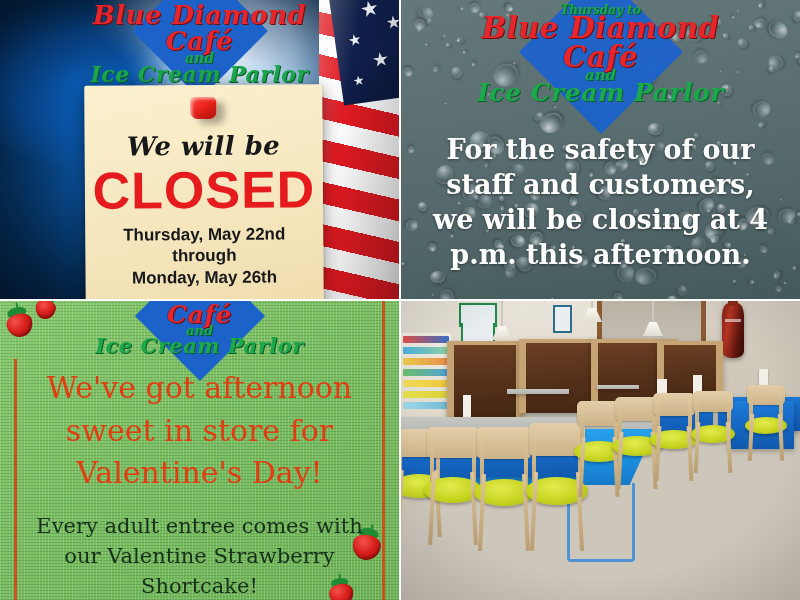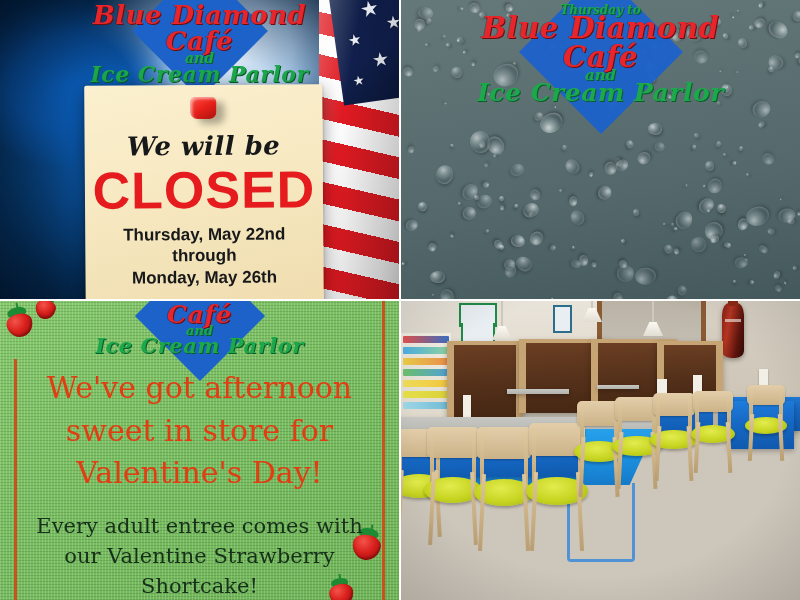--- a/index.html
+++ b/index.html
@@ -415,20 +415,21 @@
       </div>
 
     <div class="logo">
       <div class="dia"></div>
       <div class="row welcome">Thursday to</div>
       <div class="row l1">Blue Diamond Café</div>
       <div class="row land">and</div>
       <div class="row l2">Ice Cream Parlor</div>
     </div>
 
+    <div class="msg">For the safety of our staff and customers, we will be closing at 4 p.m. this afternoon.</div>
   </div>
 
   <div class="panel p3">
     <div class="bl"></div>
     <div class="br"></div>
 
     <div class="berry" style="left:6px;top:6px;width:26px;height:30px;transform:rotate(-14deg);">
       <div class="stem"></div>
         <div class="leaf"></div>
         <div class="bod"></div>

